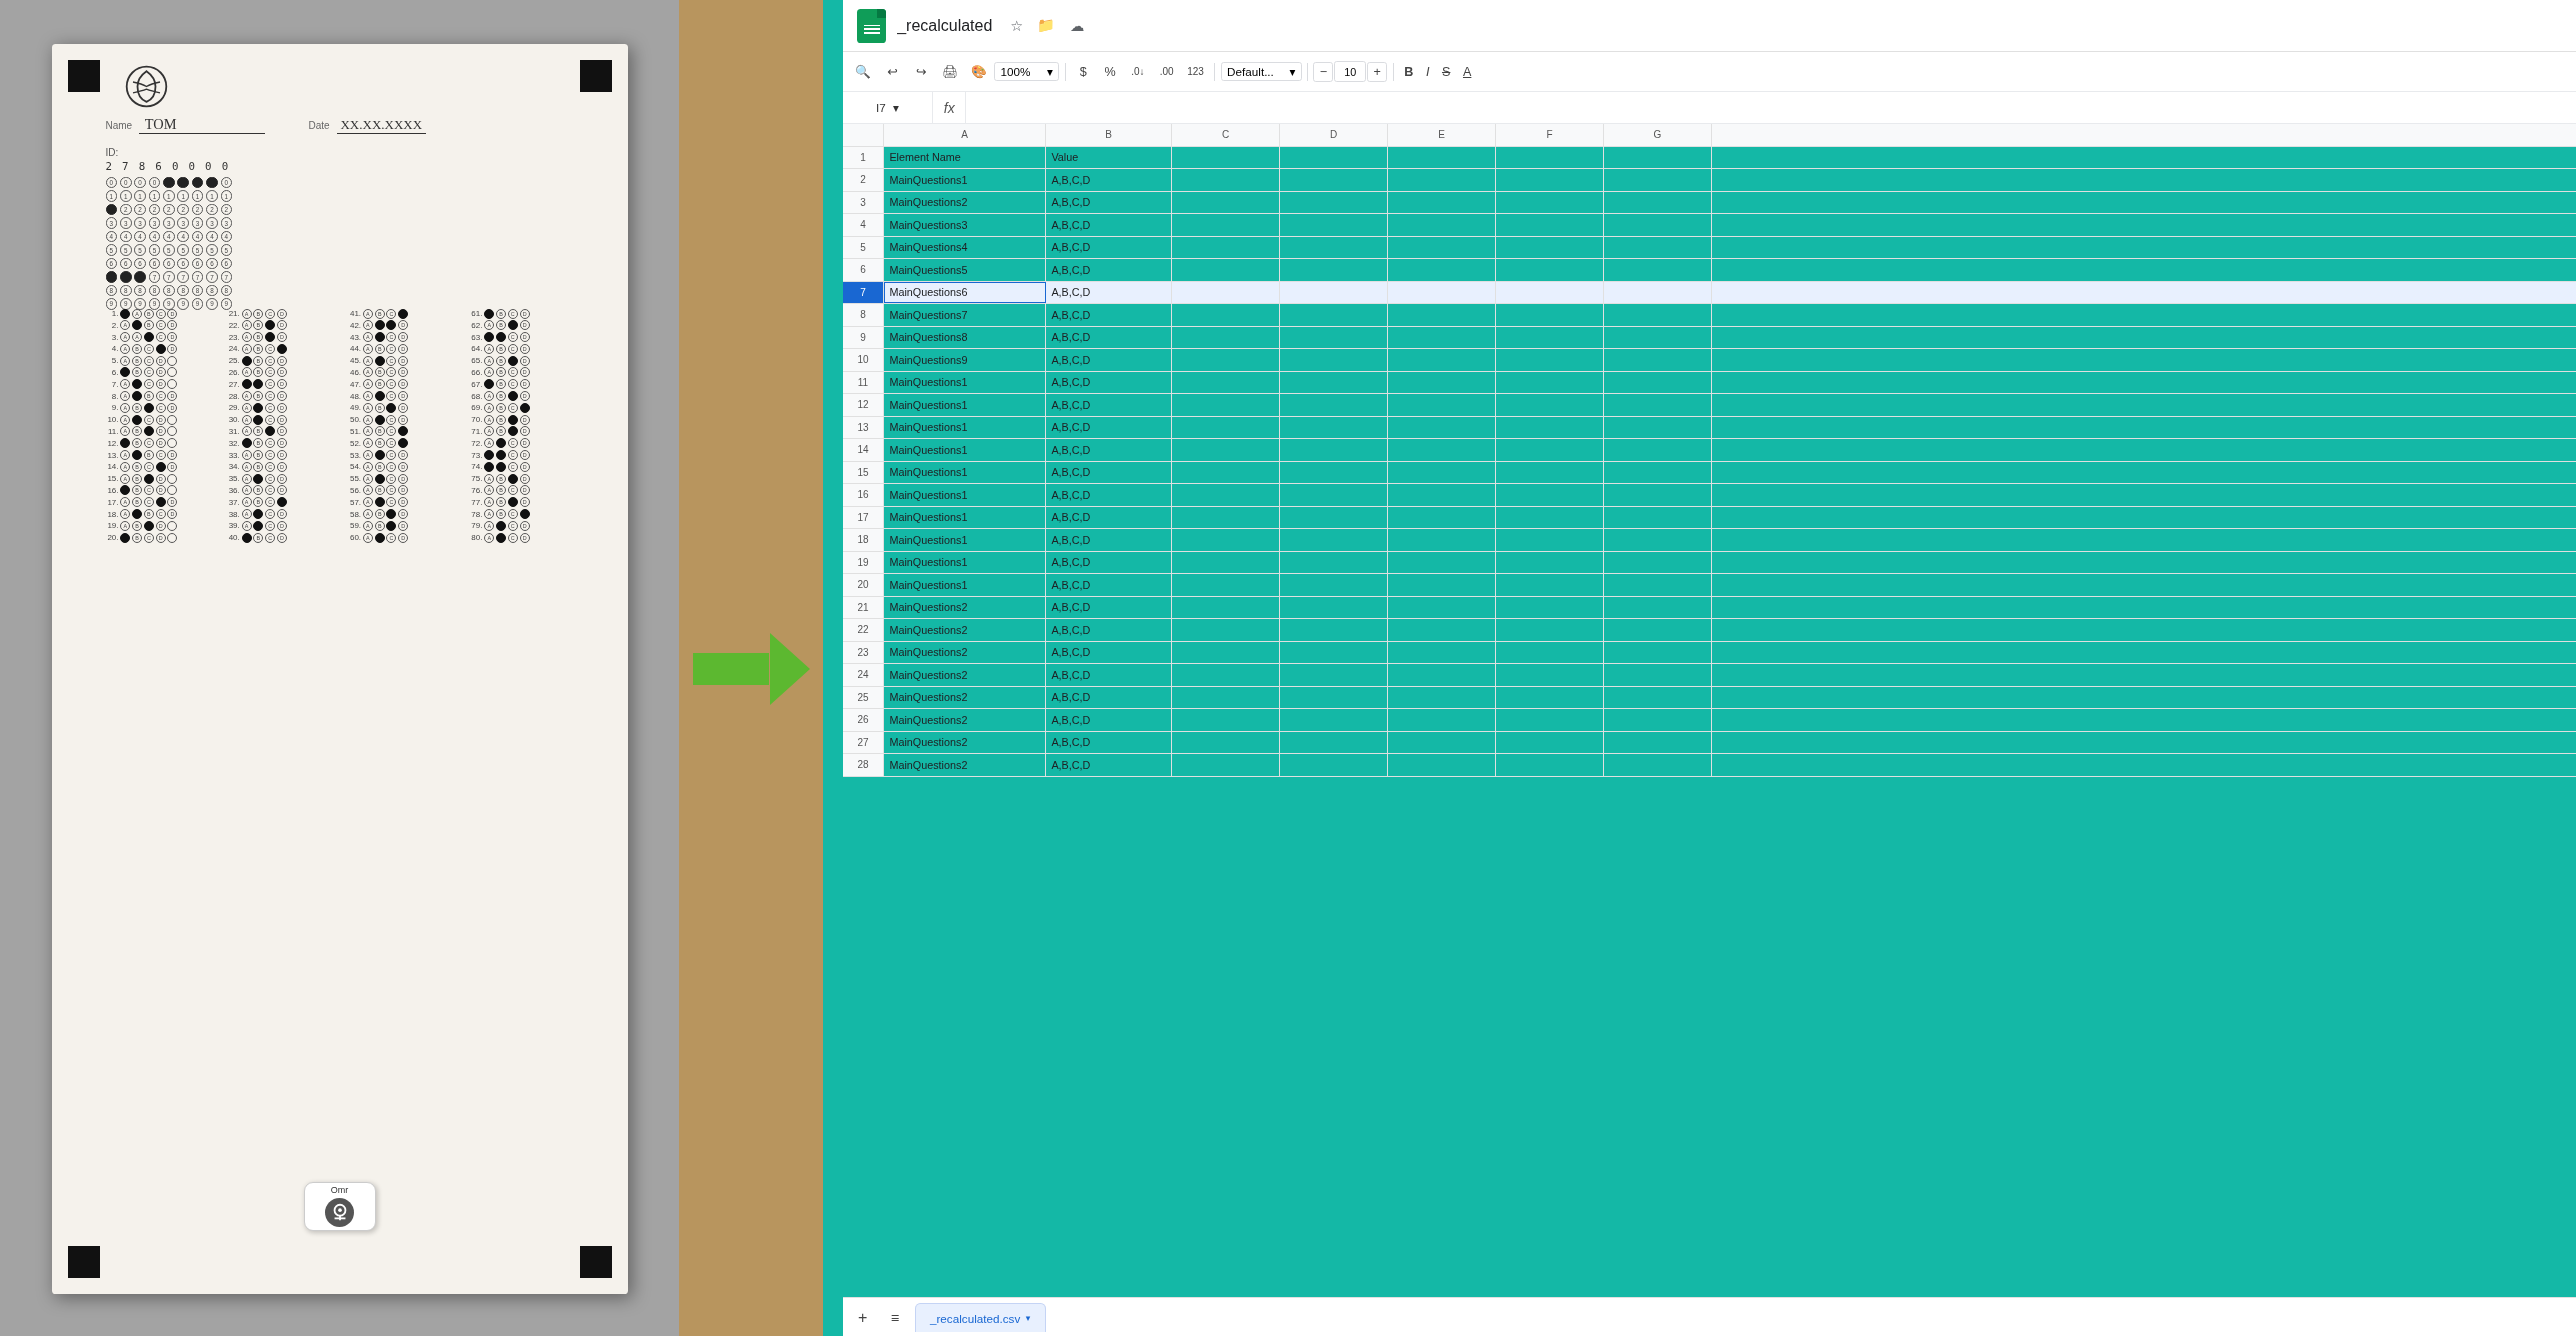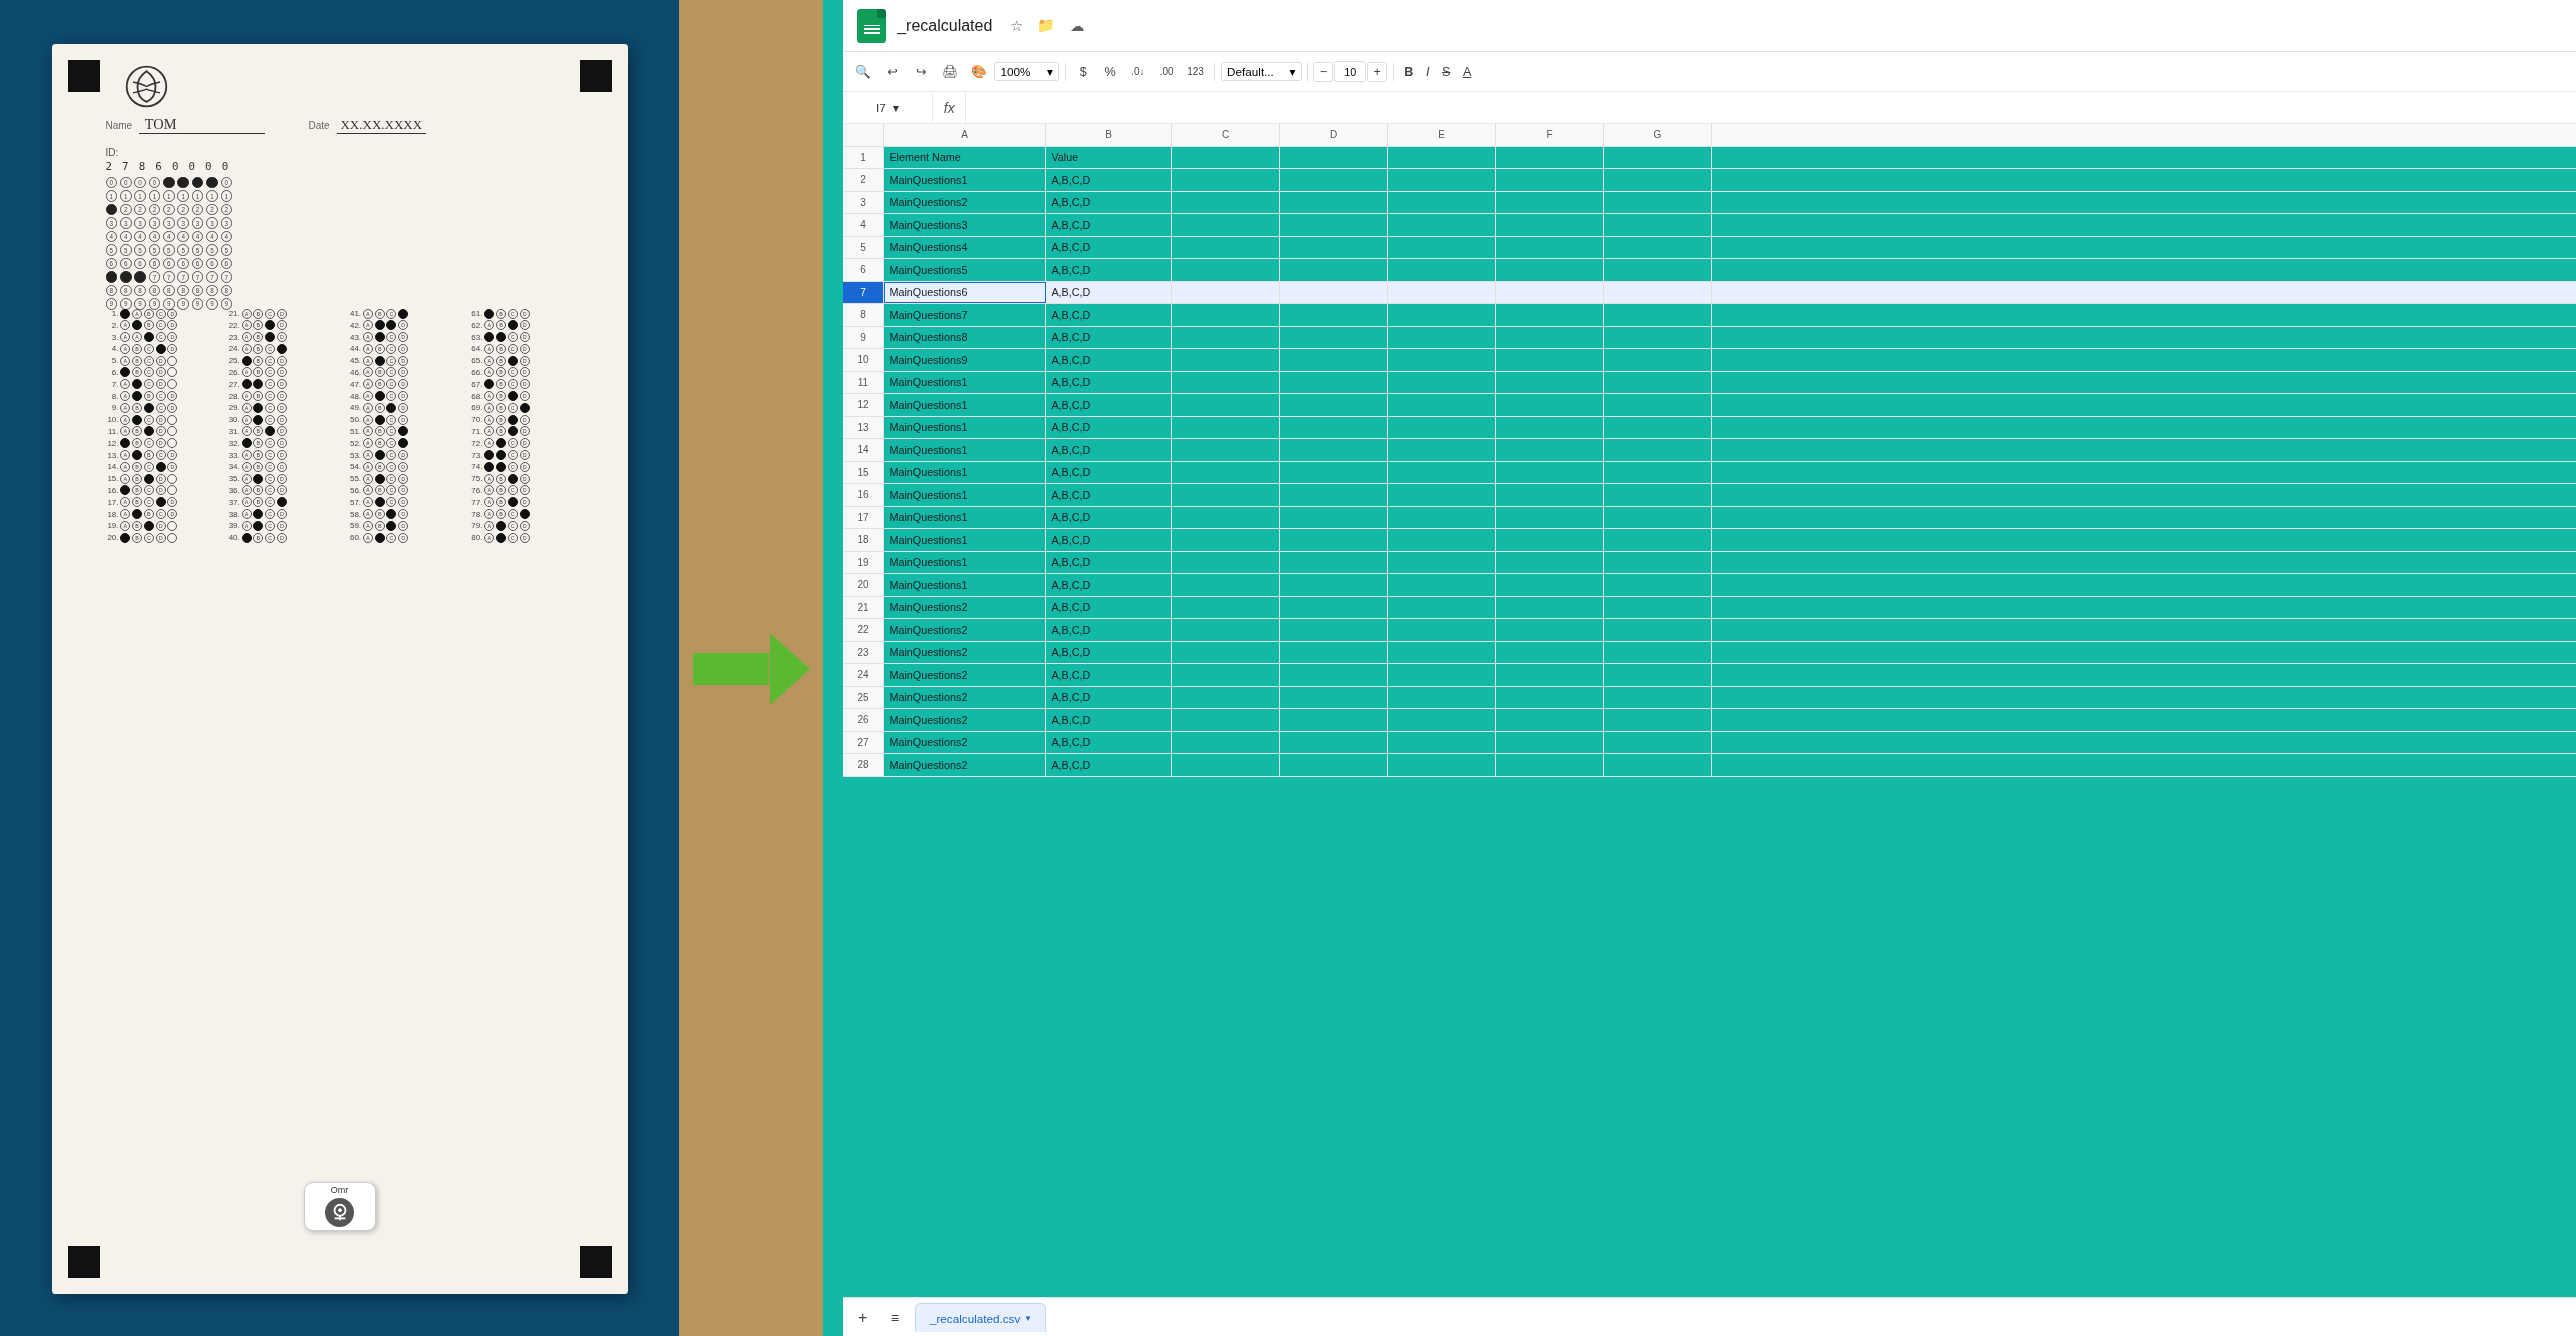--- a/index.html
+++ b/index.html
@@ -10,21 +10,21 @@
       flex-direction: row;
       font-family: -apple-system, BlinkMacSystemFont, 'Helvetica Neue', Arial, sans-serif;
       background: #c8a882;
       overflow: hidden;
     }
 
     
     .left-panel {
       width: 679px;
       height: 1337px;
-      background: #0c4a6e;
+      background: #a3a3a3;
       display: flex;
       align-items: center;
       justify-content: center;
       position: relative;
       text-decoration: underline;
     }
 
     .omr-sheet {
       width: 576px;
       height: 1250px;

